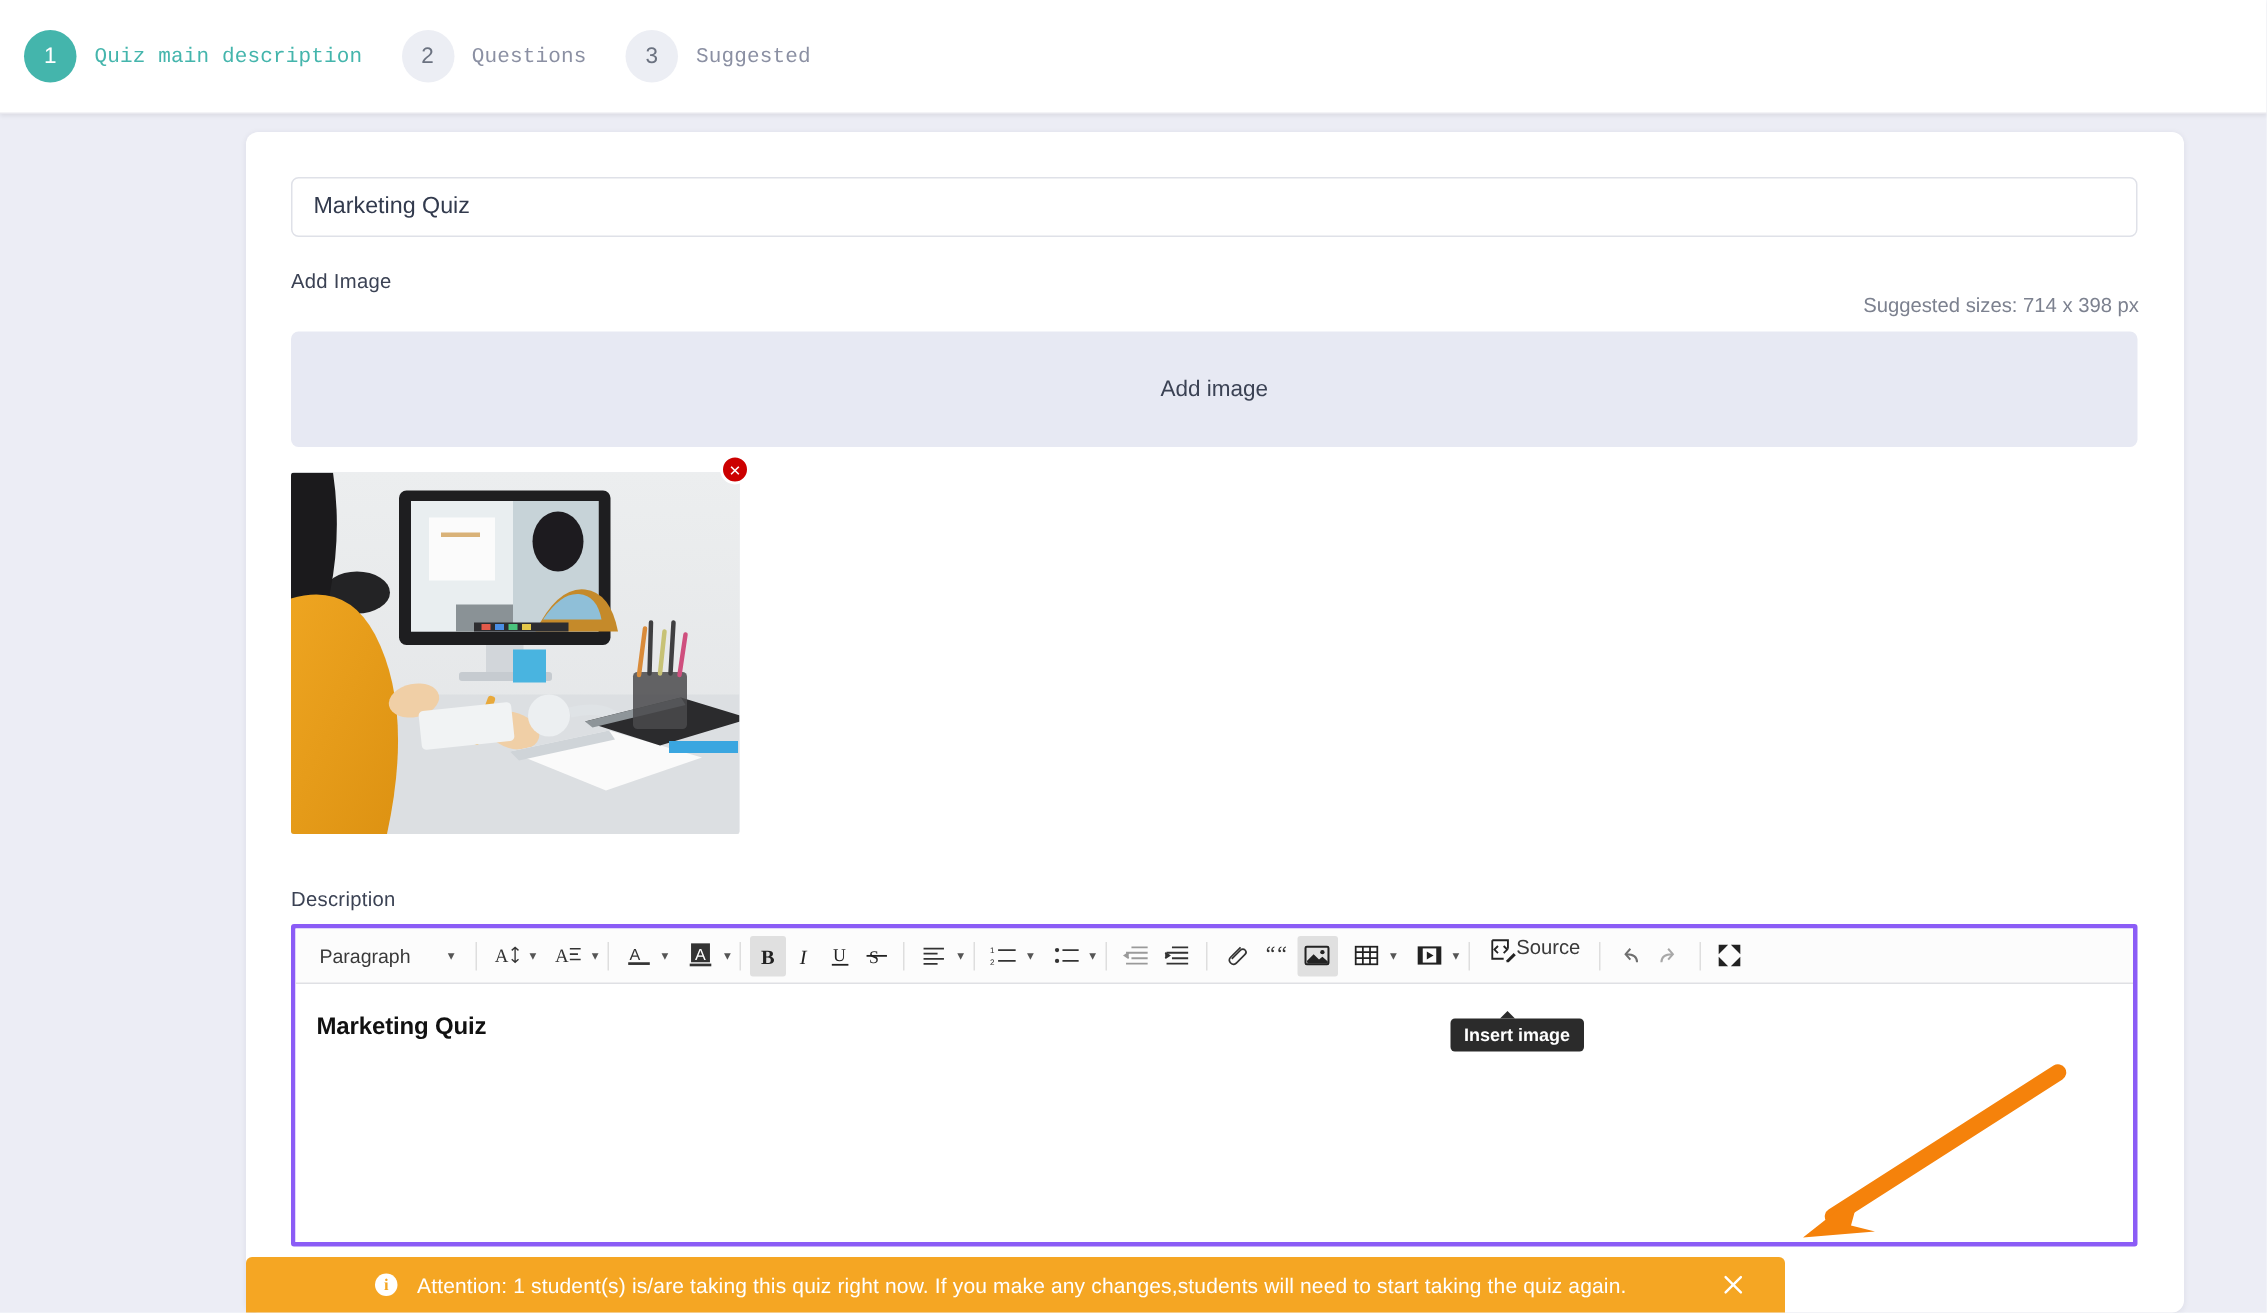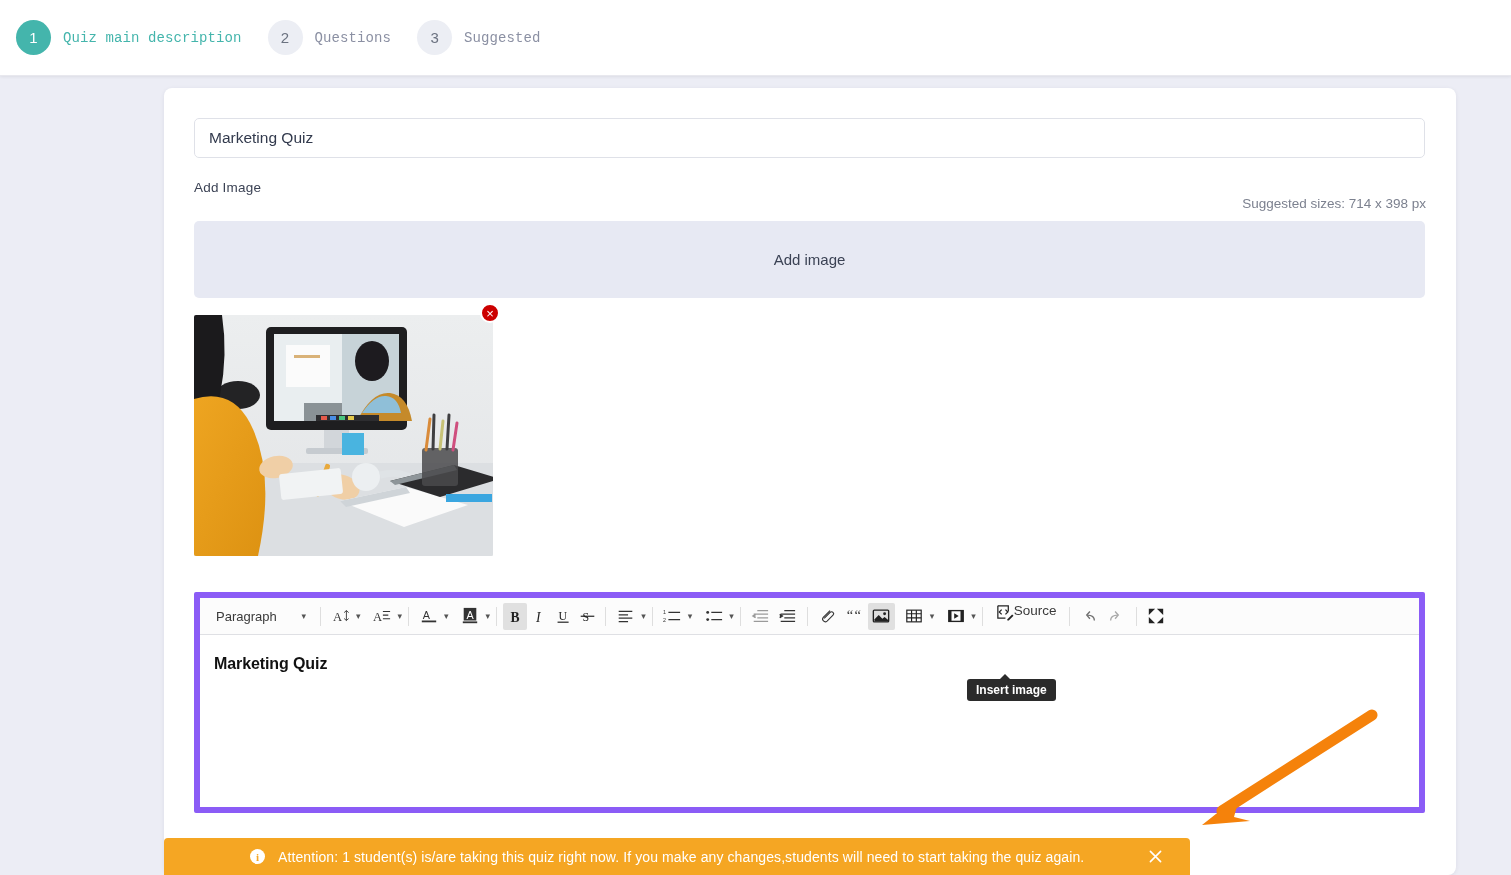--- a/index.html
+++ b/index.html
@@ -74,21 +74,21 @@
     width: 20px; height: 20px; border-radius: 50%;
     background: #cc0000; color: #fff;
     display: flex; align-items: center; justify-content: center;
     font-size: 13px; line-height: 1; cursor: pointer;
     border: 2px solid #fff;
   }
 
   
   .editor-block { margin-top: 36px; }
   .editor {
-    width: 1231px; border: 6px solid #8b5cf6; border-radius: 2px;
+    width: 1231px; border: 3px solid #8b5cf6; border-radius: 2px;
   }
   .toolbar {
     height: 37px; border-bottom: 1px solid #dfe0e4;
     background: #fcfcfc; display: flex; align-items: center;
     padding: 0 6px; gap: 0;
   }
   .tb {
     height: 27px; min-width: 27px;
     display: flex; align-items: center; justify-content: center;
     border-radius: 2px; cursor: pointer; color: #333;
@@ -247,20 +247,21 @@
             <line x1="253" y1="134" x2="255" y2="100" stroke="#3f3f41"></line>
             <line x1="259" y1="135" x2="263" y2="108" stroke="#cf4f7e"></line>
           </g>
         </svg>
       </div>
       <div class="remove-btn">×</div>
     </div>
 
     
     <div class="editor-block">
+      <div class="field-label">Description</div>
       <div class="editor">
         <div class="toolbar">
 
           <div class="tb-sel">
             <span>Paragraph</span>
             <span class="caret">▾</span>
           </div>
           <div class="sep"></div>
 
           <div class="tb">

